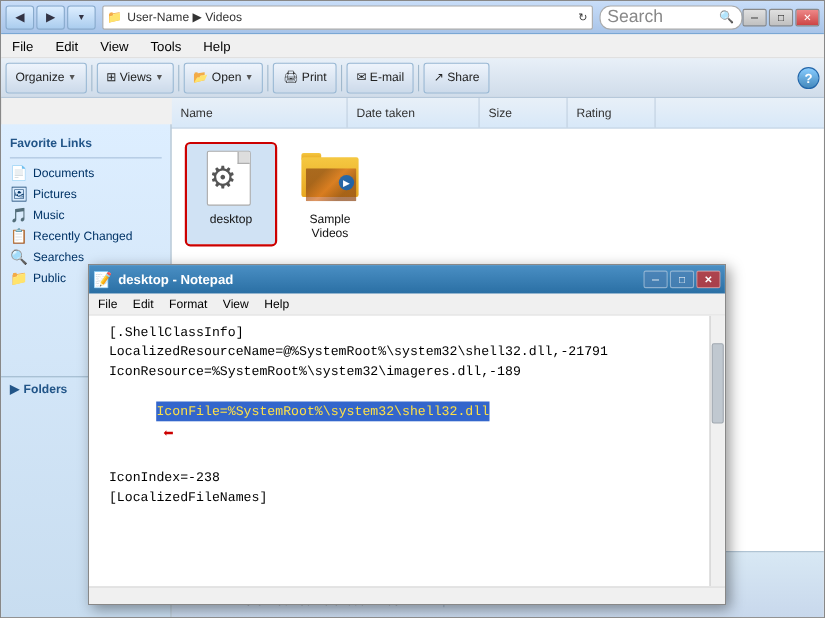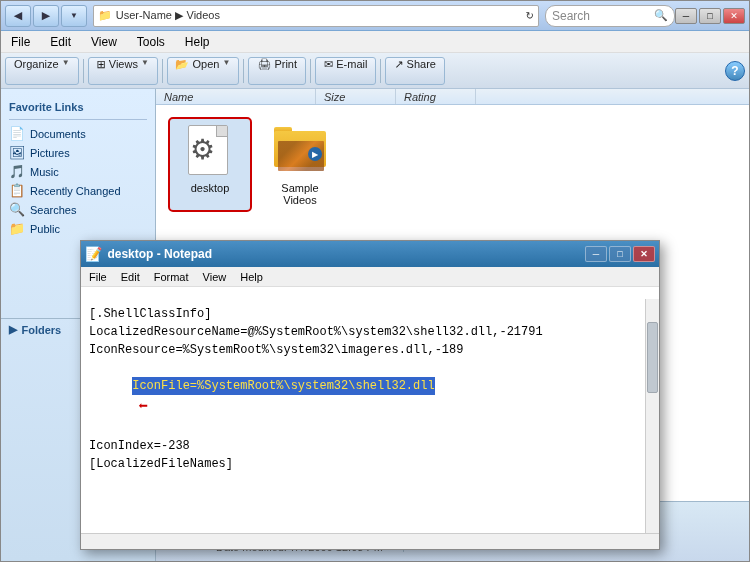--- a/index.html
+++ b/index.html
@@ -125,20 +125,21 @@
       gap: 2px;
     }
     .toolbar-btn {
       height: 28px;
       background: linear-gradient(to bottom, #eef4fc, #ccdaea);
       border: 1px solid #99b8d4;
       border-radius: 3px;
       padding: 0 8px;
       cursor: pointer;
       display: flex;
+      align-items: center;
       gap: 3px;
       font-size: 11px;
       color: #222;
     }
     .toolbar-btn .arrow { font-size: 8px; color: #555; }
     .toolbar-sep {
       width: 1px;
       height: 24px;
       background: #a0b8cc;
       margin: 0 2px;
@@ -166,20 +167,21 @@
       cursor: pointer;
     }
 
     
     .sidebar {
       width: 155px;
       background: linear-gradient(to bottom, #ddeeff 0%, #c8ddf0 100%);
       border-right: 1px solid #a0b8cc;
       padding: 8px 0;
       flex-shrink: 0;
+      margin-top: 24px;
     }
     .sidebar-section-title {
       font-size: 11px;
       font-weight: bold;
       color: #225588;
       padding: 4px 8px 2px 8px;
     }
     .sidebar-item {
       display: flex;
       align-items: center;
@@ -412,28 +414,27 @@
     }
     .np-menu-item {
       font-size: 11px;
       color: #000;
       padding: 1px 4px;
       cursor: pointer;
     }
 
     .notepad-content {
       flex: 1;
-      padding: 6px 8px;
+      padding: 6px 18px;
       font-family: 'Courier New', monospace;
       font-size: 12px;
       color: #000;
       overflow: auto;
       position: relative;
       background: white;
-      margin-top: 12px;
     }
     .notepad-line {
       white-space: pre;
       line-height: 1.5;
     }
     .notepad-line.highlighted {
       background: #3366cc;
       color: #fde047;
       display: inline-block;
     }
@@ -482,21 +483,21 @@
     <div class="title-bar-nav">
       <div class="nav-btn">◀</div>
       <div class="nav-btn">▶</div>
       <div class="nav-btn" style="font-size:8px;">▼</div>
       <div class="address-bar">
         <span class="path-icon">📁</span>
         <span style="font-size:11px; color:#333;">User-Name ▶ Videos</span>
         <span style="margin-left:auto; font-size:10px;">↻</span>
       </div>
       <div class="search-bar">
-        <span style="color:#888; font-size:12px;">Search</span>
+        <span style="color:#888; font-size:16px;">Search</span>
         <span style="margin-left:auto; font-size:11px; color:#555;">🔍</span>
       </div>
     </div>
     <div class="window-controls">
       <div class="wc-btn">─</div>
       <div class="wc-btn">□</div>
       <div class="wc-btn close">✕</div>
     </div>
   </div>
 
@@ -574,22 +575,23 @@
       </div>
       <div style="flex:1; min-height: 80px;"></div>
       <div class="folders-section">
         <span>▶</span>
         <span>Folders</span>
       </div>
     </div>
 
     <div style="flex:1; display:flex; flex-direction:column; overflow:hidden;">
 
-      <div style="height:16px; background:linear-gradient(to bottom,#e8f0f8,#d8e8f8); border-bottom:1px solid #b0c8e0; display:flex; align-items:flex-end;font-style:italic;">
+      <div style="height:28px; background:linear-gradient(to bottom,#e8f0f8,#d8e8f8); border-bottom:1px solid #b0c8e0; display:flex; align-items:flex-end;">
         <div class="col-header" style="width:160px;">Name</div>
+        <div class="col-header" style="width:120px;">Date taken</div>
         <div class="col-header" style="width:80px;">Size</div>
         <div class="col-header" style="width:80px;">Rating</div>
       </div>
 
       <div class="file-area" style="margin-top:0;">
         <div class="file-grid">
 
           <div class="file-icon-item selected">
             <div class="desktop-file-icon">
               <div class="doc-base"></div>

